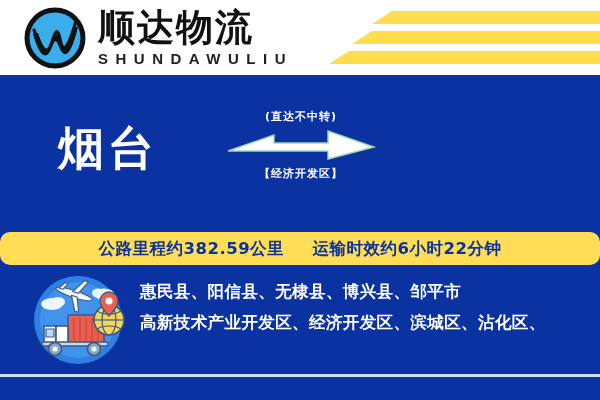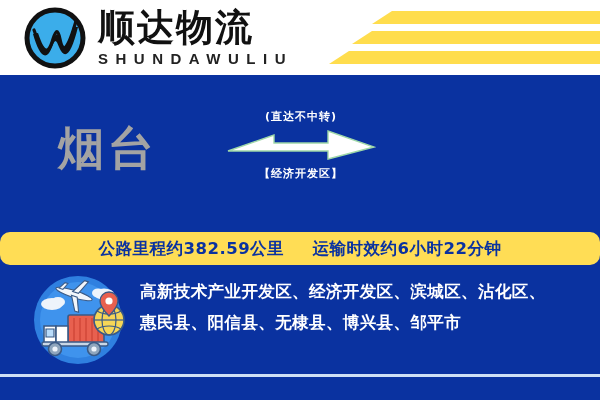--- a/index.html
+++ b/index.html
@@ -85,21 +85,21 @@
     left: 0; top: 75px;
     width: 600px; height: 157px;
     background: #0a32a0;
   }
   .city {
     position: absolute;
     top: 50px;
     font-family: "DejaVu Sans", "Liberation Sans", sans-serif;
     font-size: 46px;
     font-weight: 700;
-    color: #a3a3a3;
+    color: #ffffff;
     letter-spacing: 4px;
     line-height: 1;
     white-space: nowrap;
   }
   #city-origin { left: 58px; }
   #city-dest   { left: 388px; }
 
   #arrow-group {
     position: absolute;
     left: 226px; top: 36px;
@@ -276,21 +276,21 @@
           <path d="M75 41 C81 45, 93 45, 99 41"></path>
           <path d="M75 59 C81 55, 93 55, 99 59"></path>
         </g>
 
         <path d="M87 22 C92 22, 96 26, 96 31 C96 37, 87 46, 87 46 C87 46, 78 37, 78 31 C78 26, 82 22, 87 22 Z" fill="#e8604f" stroke="#3a5a86" stroke-width="1.4"></path>
         <circle cx="87" cy="31" r="3.6" fill="#ffffff"></circle>
       </svg>
     </div>
 
     <div id="coverage-text">
+      <div class="coverage-line">惠民县、阳信县、无棣县、博兴县、邹平市</div>
       <div class="coverage-line">高新技术产业开发区、经济开发区、滨城区、沾化区、</div>
-      <div class="coverage-line">惠民县、阳信县、无棣县、博兴县、邹平市</div>
     </div>
   </div>
 
   <div id="bottom-rule"></div>
   <div id="footer"></div>
 
 </div>
 
 </body></html>

